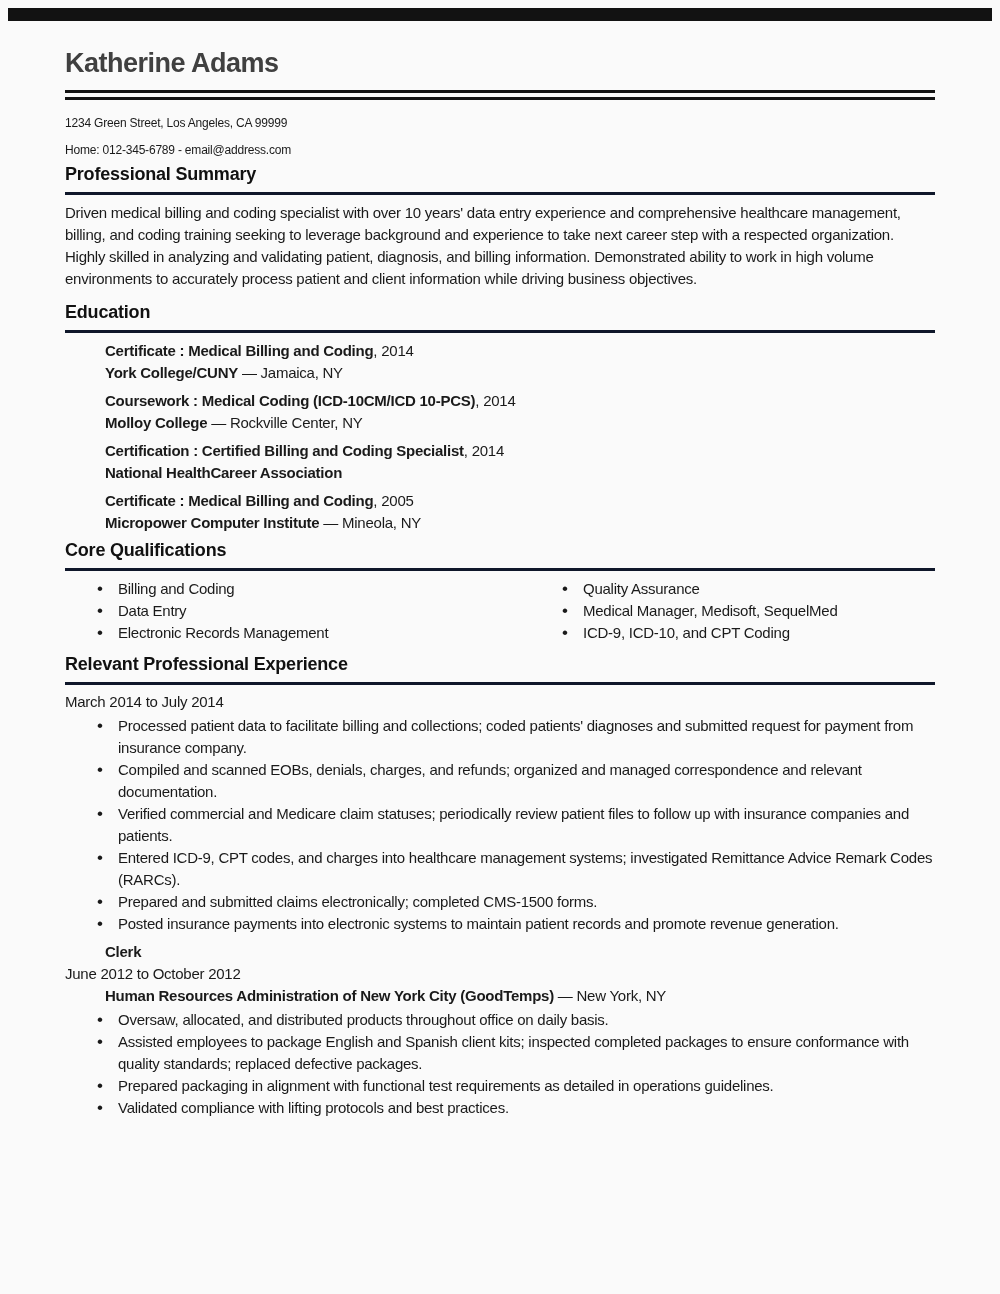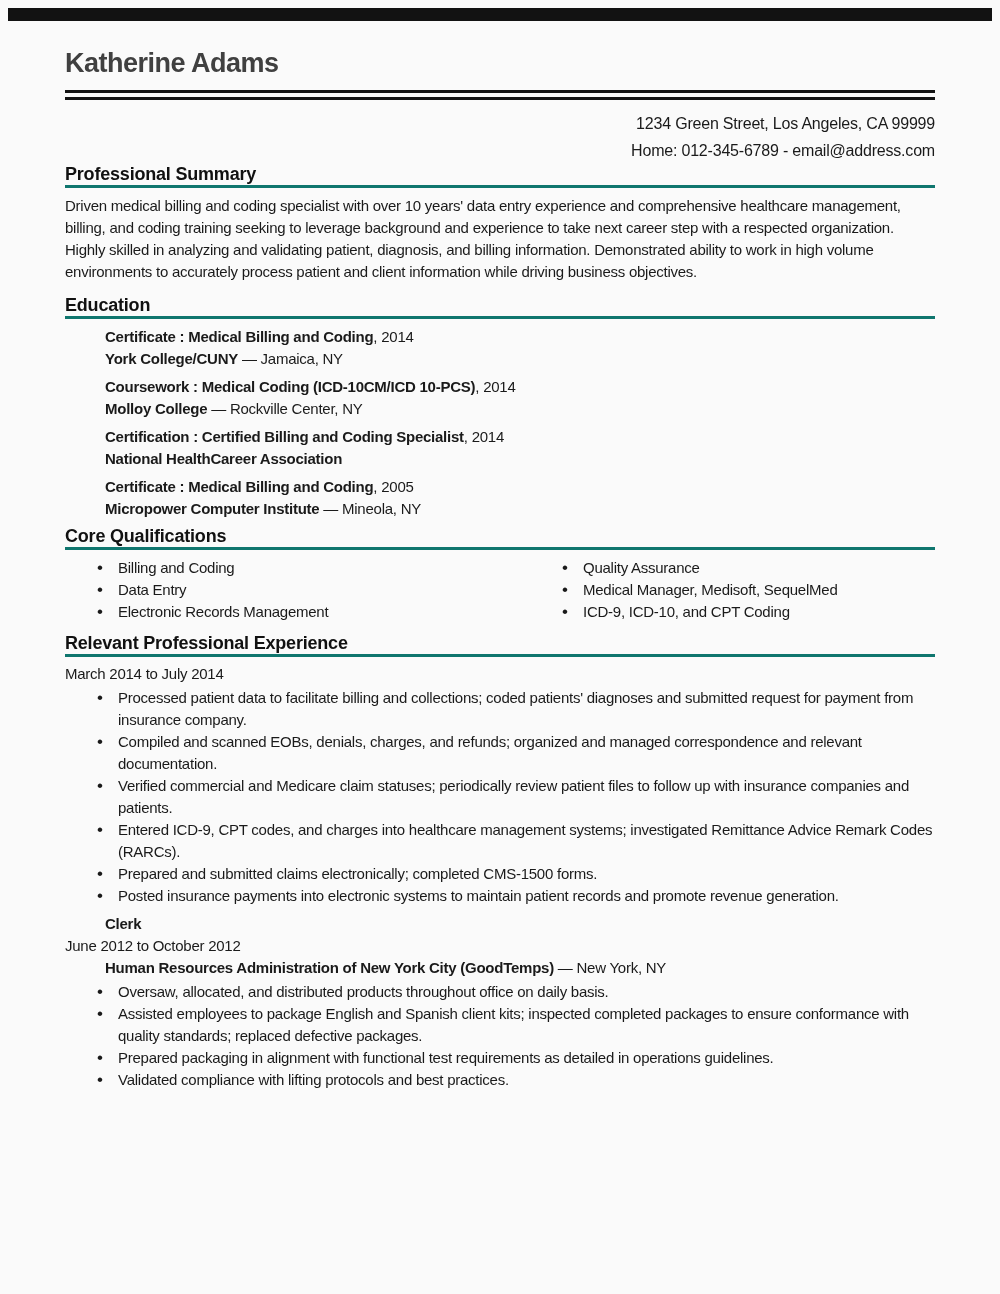--- a/index.html
+++ b/index.html
@@ -23,26 +23,25 @@
     font-size: 27px; line-height: 30px; margin: 0 0 12px 0;
     font-weight: bold; letter-spacing: -0.5px; color: #404040;
   }
   .double-rule {
     height: 10px;
     border-top: 3px solid #141414;
     border-bottom: 3px solid #141414;
     margin-bottom: 10px;
   }
   .contact {
-    text-align: right;
-    font-size: 16px; line-height: 27px; letter-spacing: -0.2px;
+    font-size: 12px; line-height: 27px; letter-spacing: -0.2px;
   }
   h2 {
     font-size: 18px; line-height: 21px; margin: 0;
-    padding-bottom: 0; border-bottom: 3px solid #0f766e;
+    padding-bottom: 7px; border-bottom: 3px solid #0f172a;
     font-weight: bold; letter-spacing: -0.2px; color: #111;
   }
   .h2-core { }
   .h2-exp  { margin-top: 10px; }
 
   .txt, .line, ul.bullets li {
     font-size: 15px; line-height: 22px; letter-spacing: -0.25px;
   }
   .summary-p { margin: 7px 0 12px 0; }
   .b { font-weight: bold; margin-left: 40px; }

